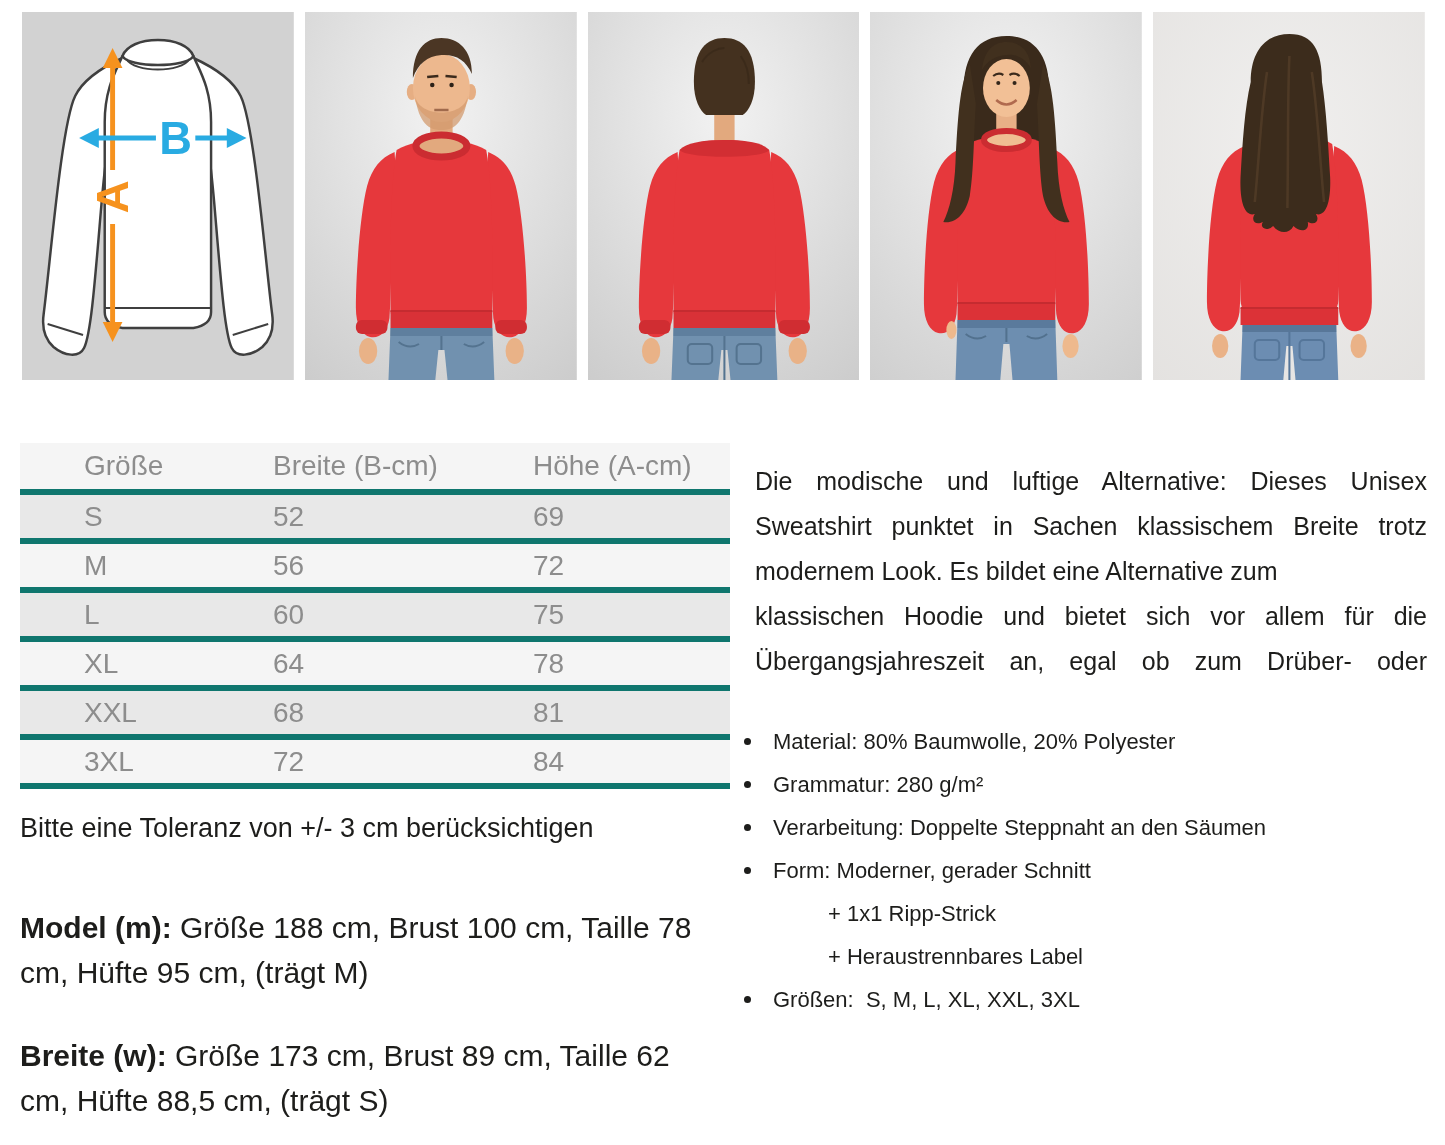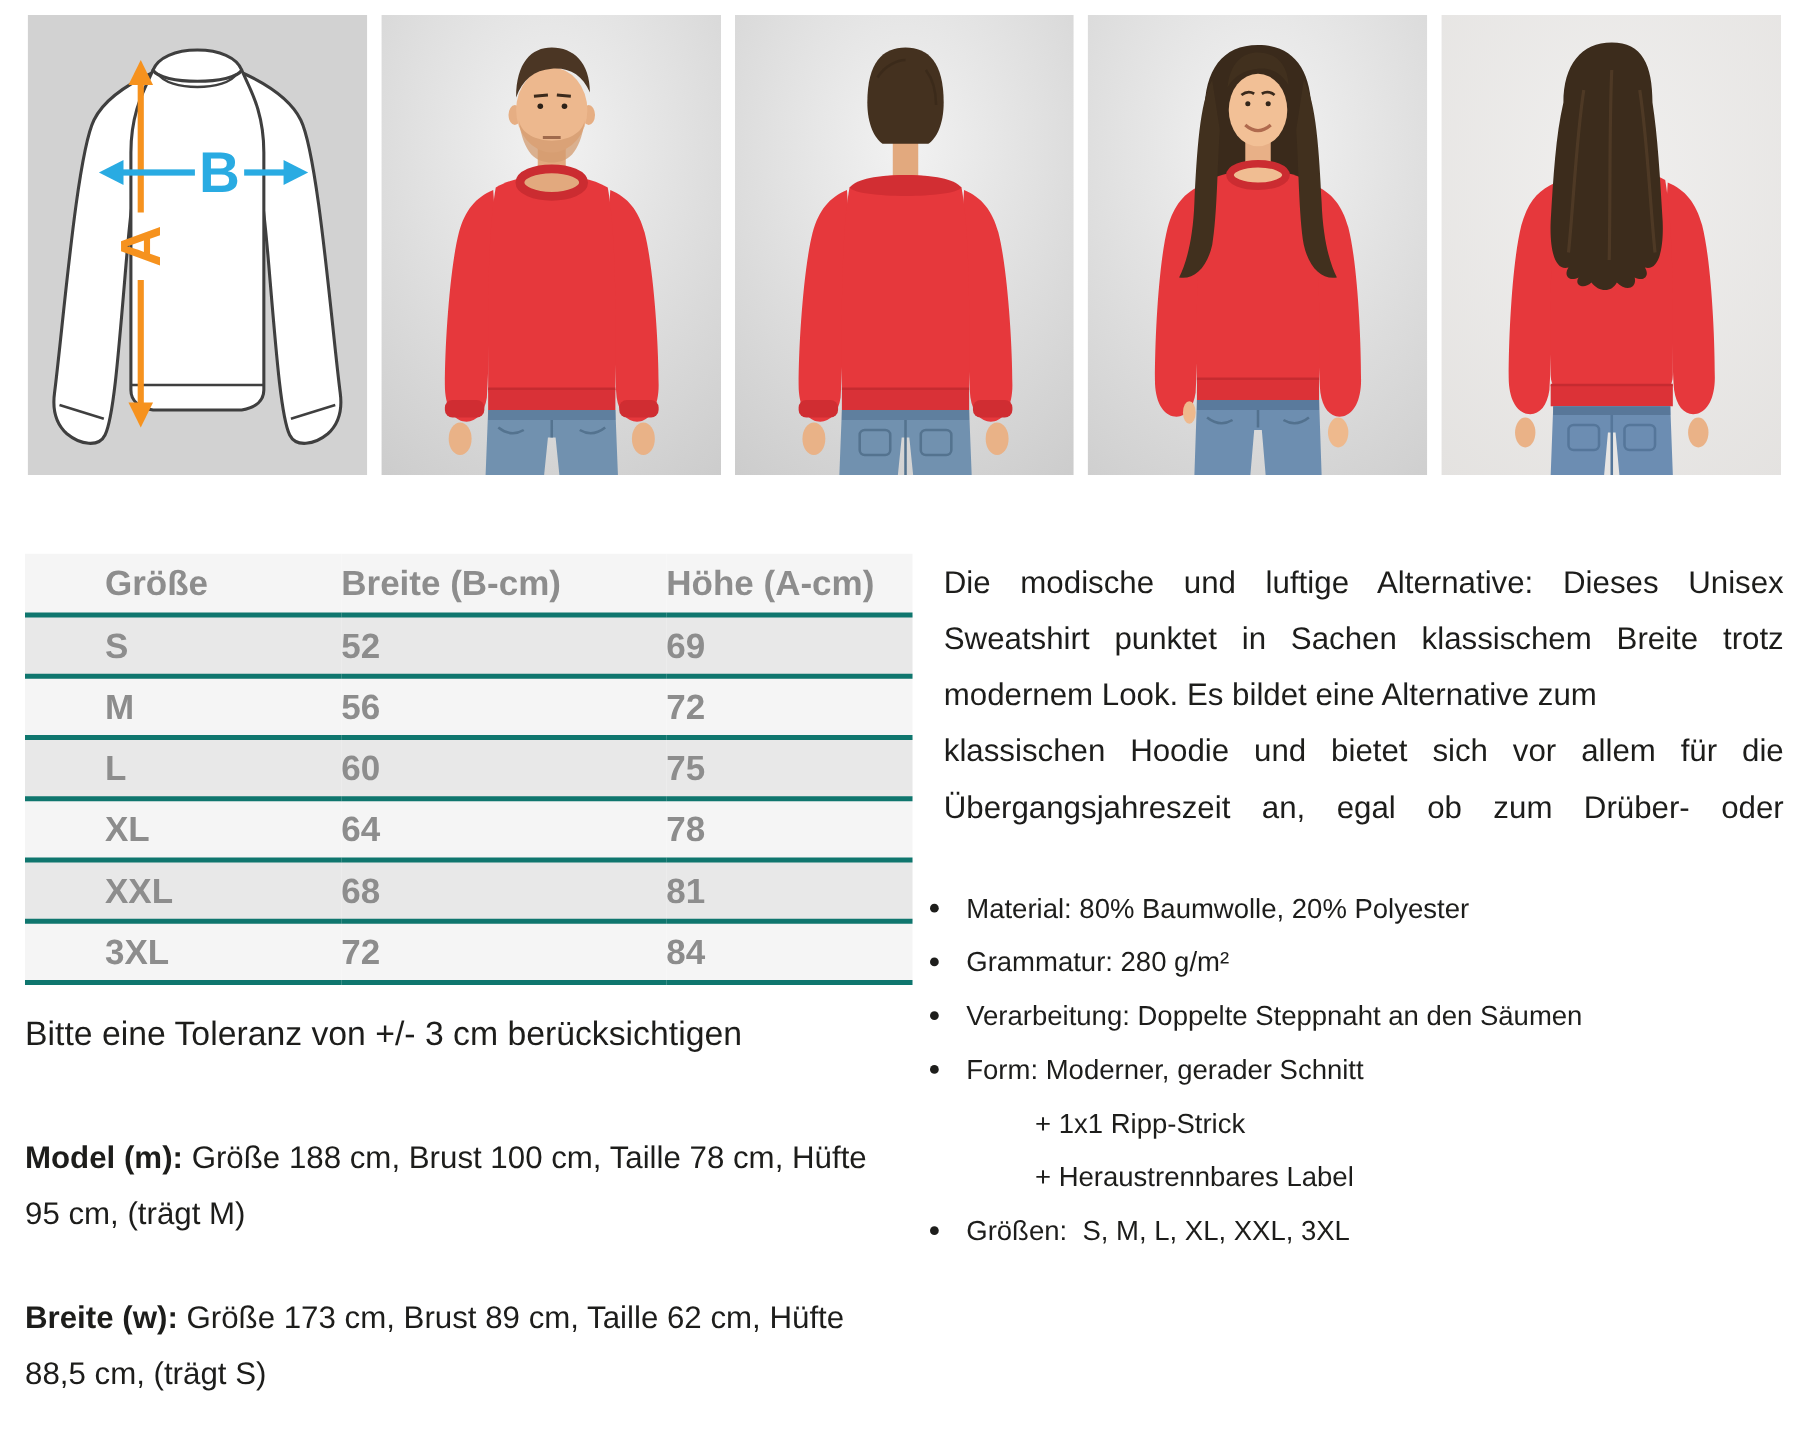--- a/index.html
+++ b/index.html
@@ -15,31 +15,31 @@
     font-family:"Liberation Sans", sans-serif;color:var(--body-text);
     overflow:hidden;
   }
   
   .gallery{position:absolute;left:22px;top:12px;width:1403px;height:368px;display:flex;gap:11px;}
   .panel{flex:1;margin:0;height:100%;overflow:hidden;}
   .panel svg{width:100%;height:100%;display:block;}
   
   .content{position:absolute;left:20px;top:443px;right:20px;bottom:0;}
   .left-col{position:absolute;left:0;top:0;width:710px;}
-  .right-col{position:absolute;left:735px;top:1px;width:672px;}
+  .right-col{position:absolute;left:735px;top:16px;width:672px;}
   
   table.size{width:710px;border-collapse:collapse;table-layout:fixed;font-size:28px;color:var(--table-text);}
-  table.size th,table.size td{height:49px;border-bottom:4px solid #0f766e;font-weight:bold;text-align:left;vertical-align:middle;padding:0;}
+  table.size th,table.size td{height:49px;border-bottom:6px solid #0f766e;font-weight:normal;text-align:left;vertical-align:middle;padding:0;}
   table.size th:first-child,table.size td:first-child{width:253px;padding-left:64px;}
   table.size th:nth-child(2),table.size td:nth-child(2){width:260px;}
   table.size thead tr{background:var(--table-row-light);}
   table.size tbody tr.dark{background:var(--table-row-dark);}
   table.size tbody tr.light{background:var(--table-row-light);}
   .tolerance{margin:24px 0 0 0;font-size:27px;}
-  .model{margin:61px 0 0 0;font-size:25px;line-height:45px;max-width:705px;}
+  .model{margin:61px 0 0 0;font-size:30px;line-height:45px;max-width:705px;}
   .model + .model{margin-top:38px;}
   .model b{font-weight:bold;}
   
   .description{font-size:25px;line-height:45px;}
   .description .line{min-height:45px;}
   .description .line.just{text-align:justify;text-align-last:justify;}
   .features{margin:36px 0 0 -20px;padding:0;list-style:none;font-size:22px;line-height:43px;}
   .features li{position:relative;padding-left:38px;white-space:pre-wrap;}
   .features li.bullet::before{content:"";position:absolute;left:9px;top:18px;width:7px;height:7px;border-radius:50%;background:var(--body-text);}
   .features li.cont{padding-left:93px;}

